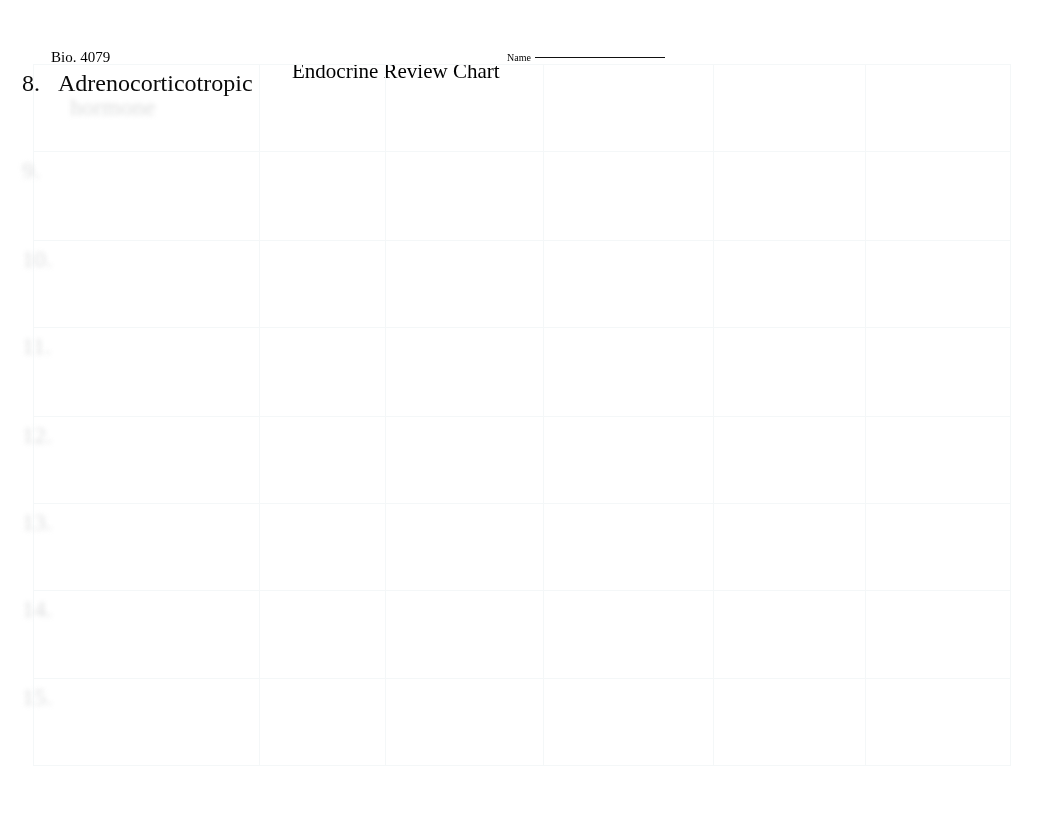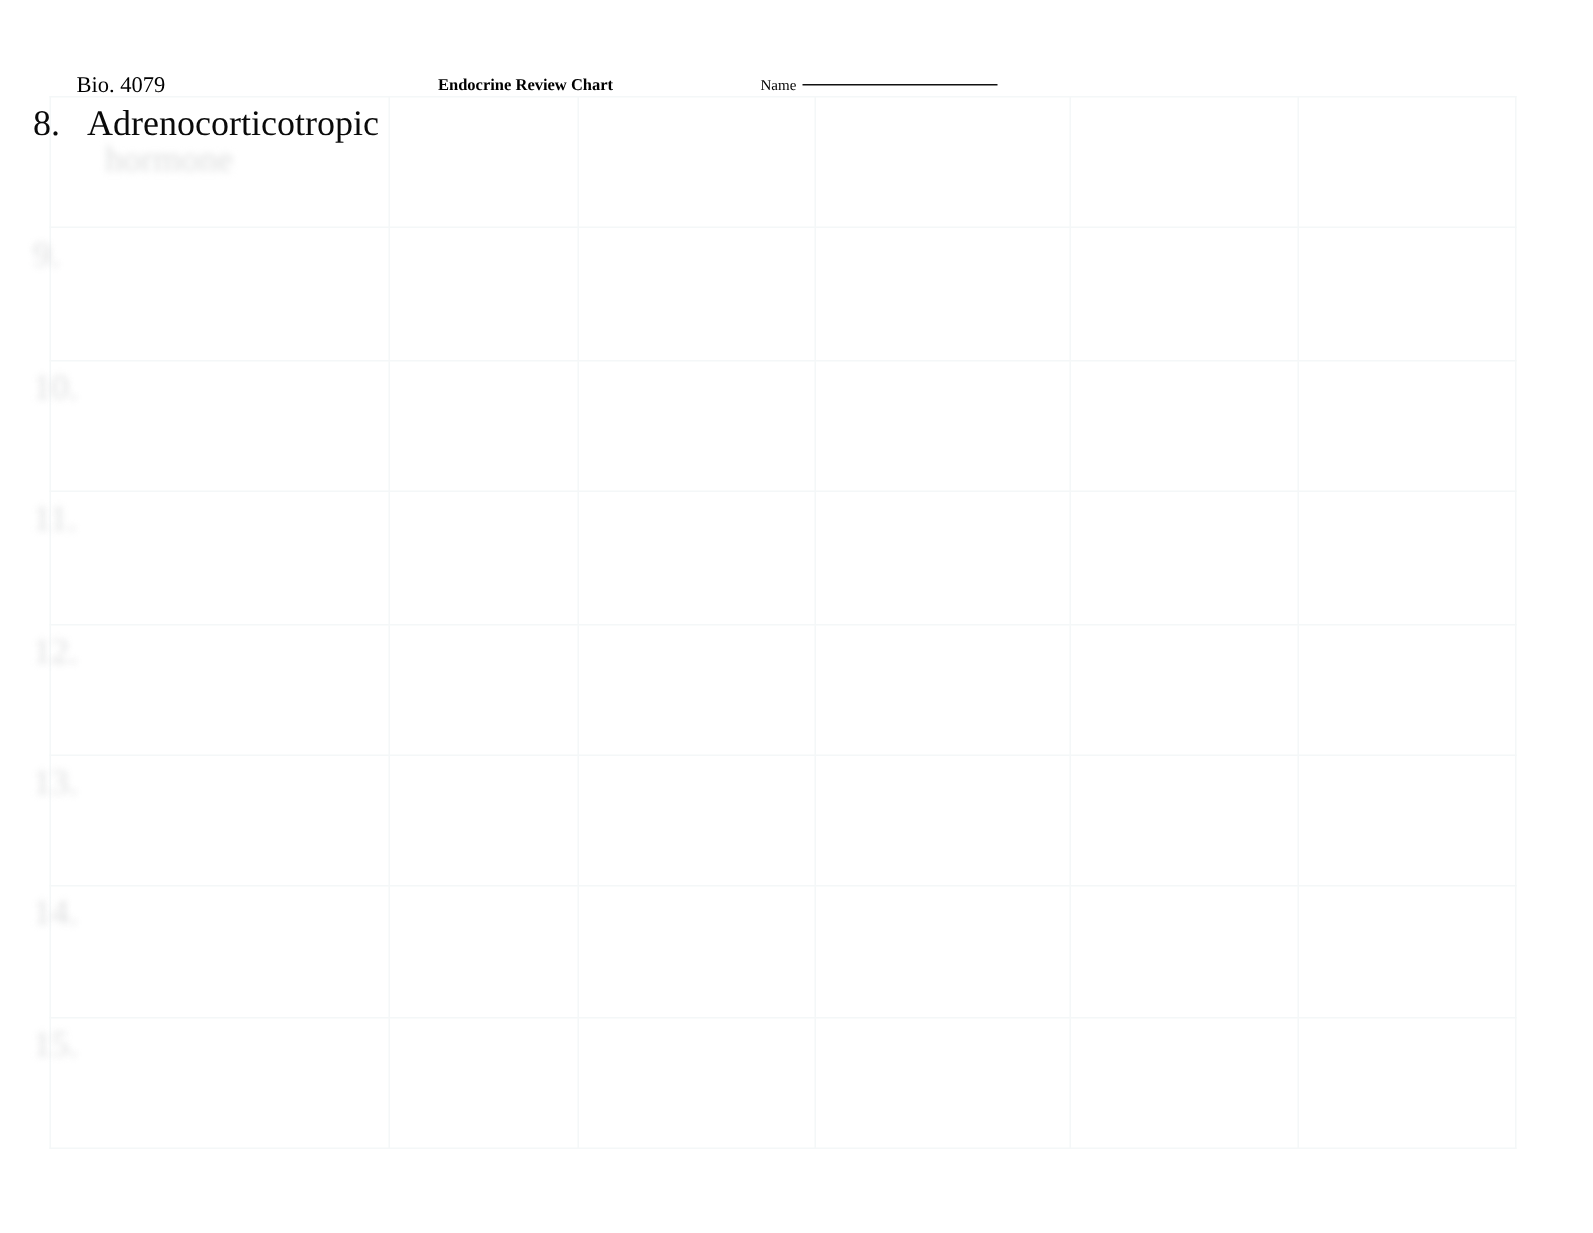--- a/index.html
+++ b/index.html
@@ -30,25 +30,24 @@
     position: absolute;
     left: 51px;
     top: 0;
     font-size: 15px;
     line-height: 19px;
     white-space: nowrap;
   }
   .meta-title {
     position: absolute;
     left: 292px;
-    top: 0;
-    font-size: 11px;
+    top: 14px;
+    font-size: 21px;
     line-height: 19px;
     white-space: nowrap;
-    font-weight: bold;
   }
   .meta-name-wrap {
     position: absolute;
     left: 507px;
     top: 0;
     font-size: 10px;
     line-height: 19px;
     white-space: nowrap;
   }
   .meta-name-label { }

